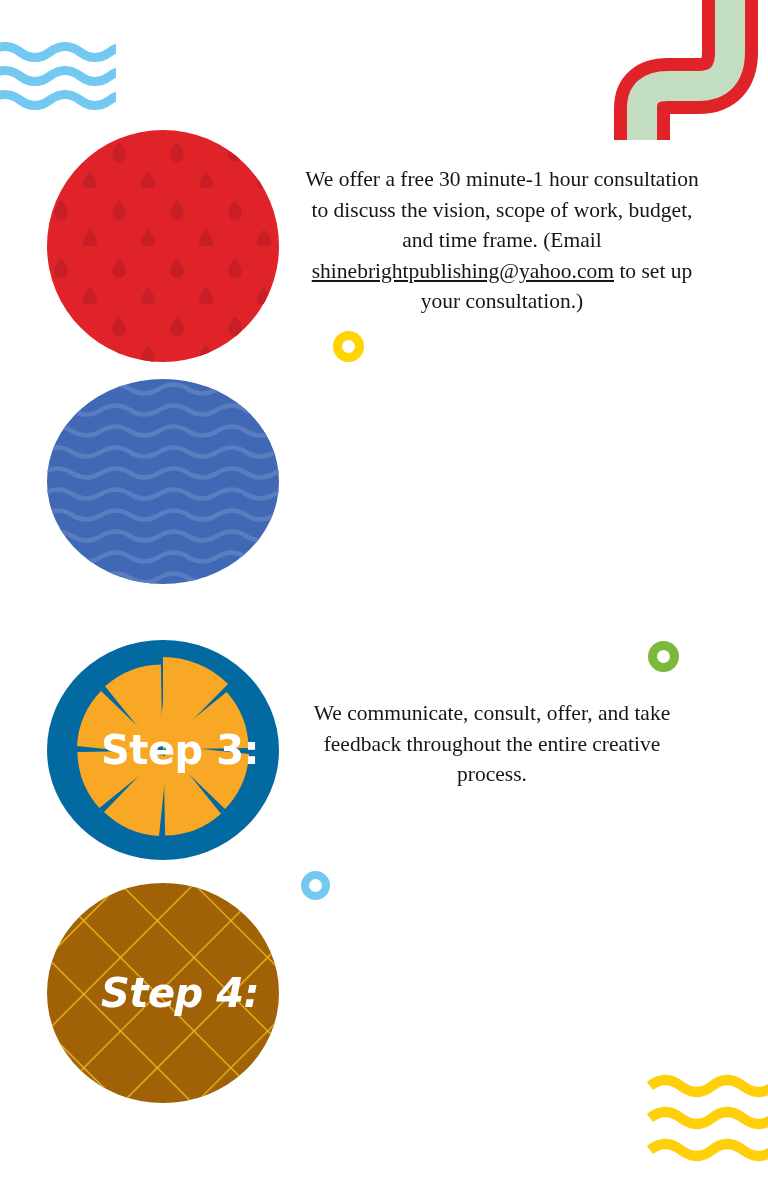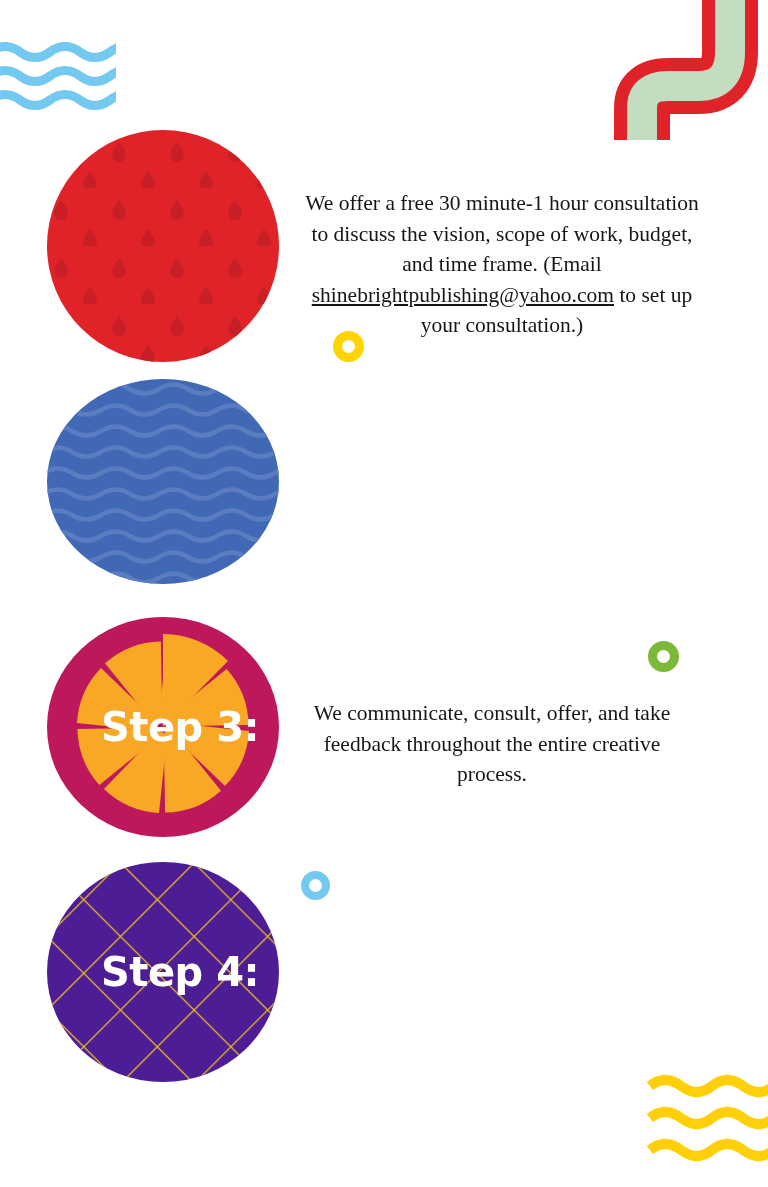--- a/index.html
+++ b/index.html
@@ -36,22 +36,22 @@
 
   
   .step-circle {
     position: absolute;
     left: 47px;
     border-radius: 50%;
     overflow: hidden;
   }
   #step-circle-0 { top: 130px;  width: 232px; height: 232px; background: #E02229; }
   #step-circle-1 { top: 379px;  width: 232px; height: 205px; background: #4068B4; }
-  #step-circle-2 { top: 617px;  width: 232px; height: 220px; background: #be185d; }
-  #step-circle-3 { top: 862px;  width: 232px; height: 220px; background: #4c1d95; }
+  #step-circle-2 { top: 640px;  width: 232px; height: 220px; background: #0369a1; }
+  #step-circle-3 { top: 883px;  width: 232px; height: 220px; background: #a16207; font-style: italic; }
 
   .circle-texture {
     position: absolute;
     inset: 0;
     width: 100%;
     height: 100%;
   }
 
   .step-label {
     position: absolute;
@@ -72,21 +72,21 @@
 
   
   .step-body {
     position: absolute;
     color: #16161a;
     font-family: "Liberation Serif", serif;
     font-size: 21.5px;
     line-height: 1.42;
     text-align: center;
   }
-  #step-body-0 { left: 300px; top: 188px; width: 404px; }
+  #step-body-0 { left: 300px; top: 164px; width: 404px; }
   #step-body-1 { left: 300px; top: 425px; width: 384px; }
   #step-body-2 { left: 300px; top: 698px; width: 384px; text-align: center; }
   #step-body-3 { left: 300px; top: 950px; width: 410px; }
 
   .email-link {
     text-decoration: underline;
     color: #16161a;
   }
 </style>
 </head>

